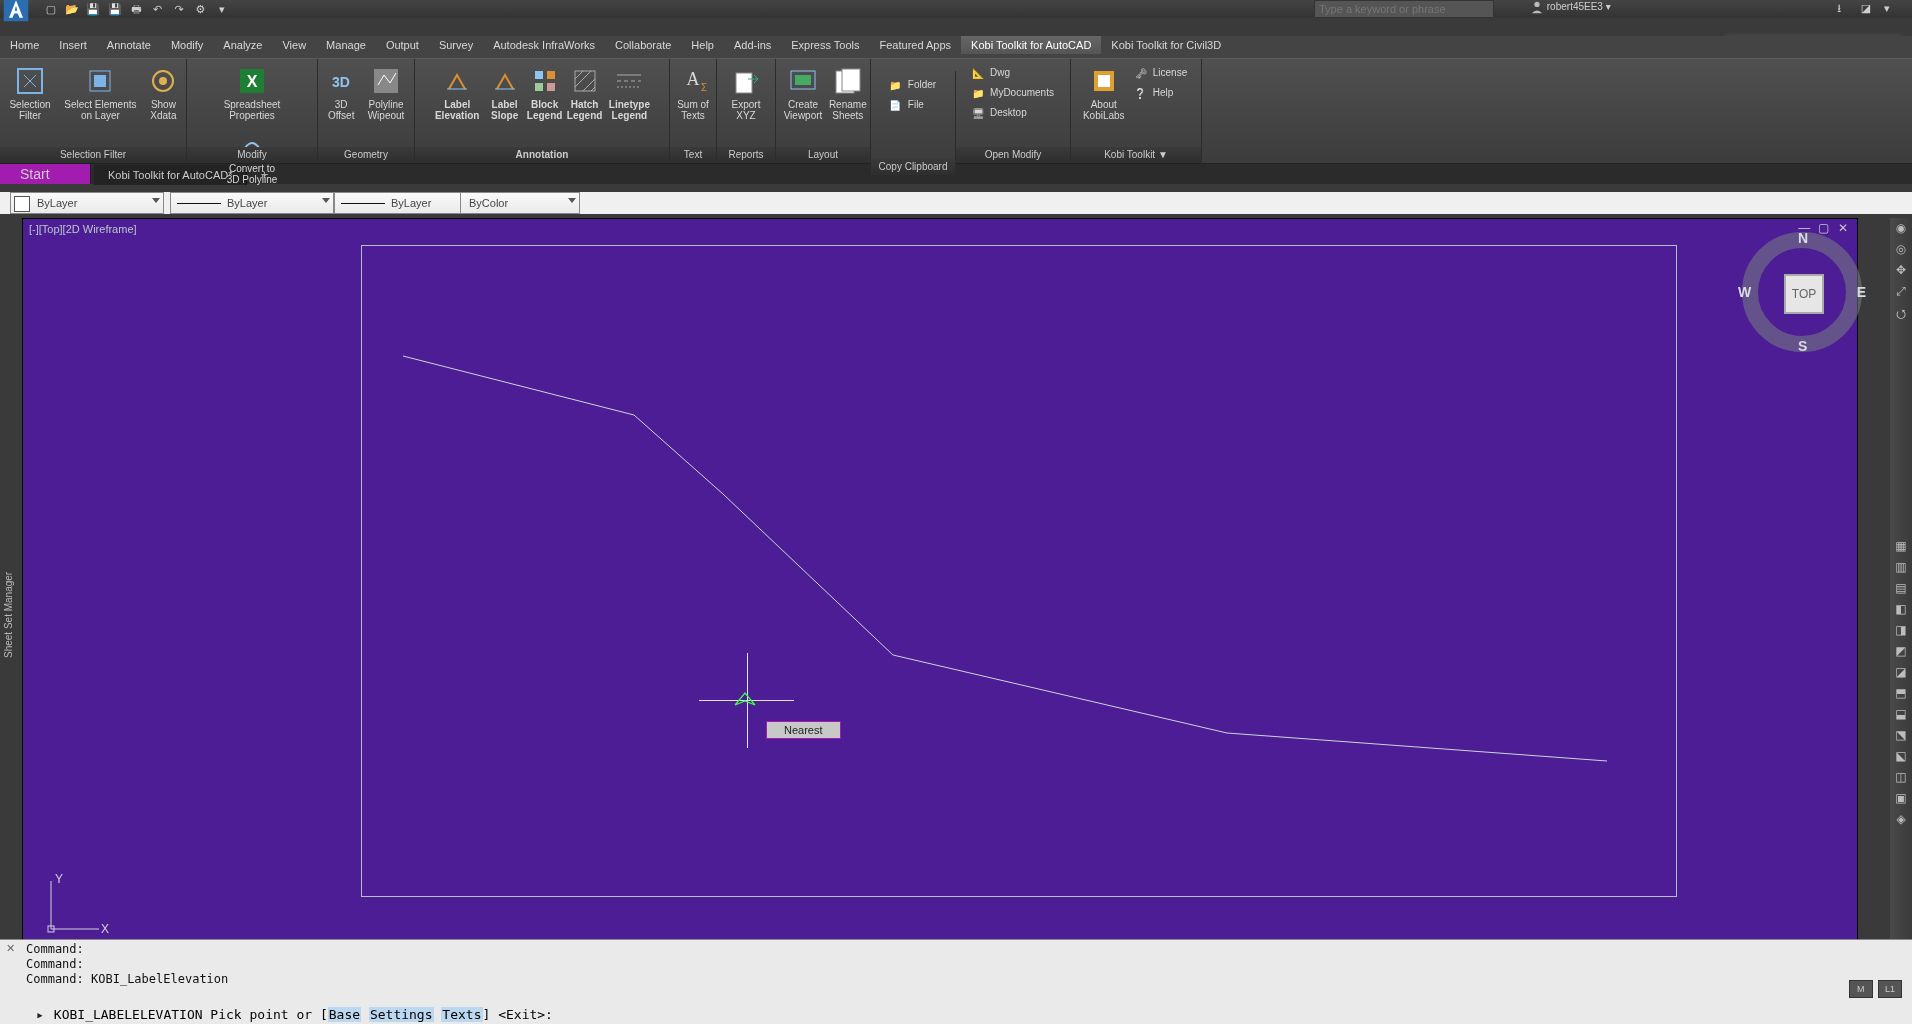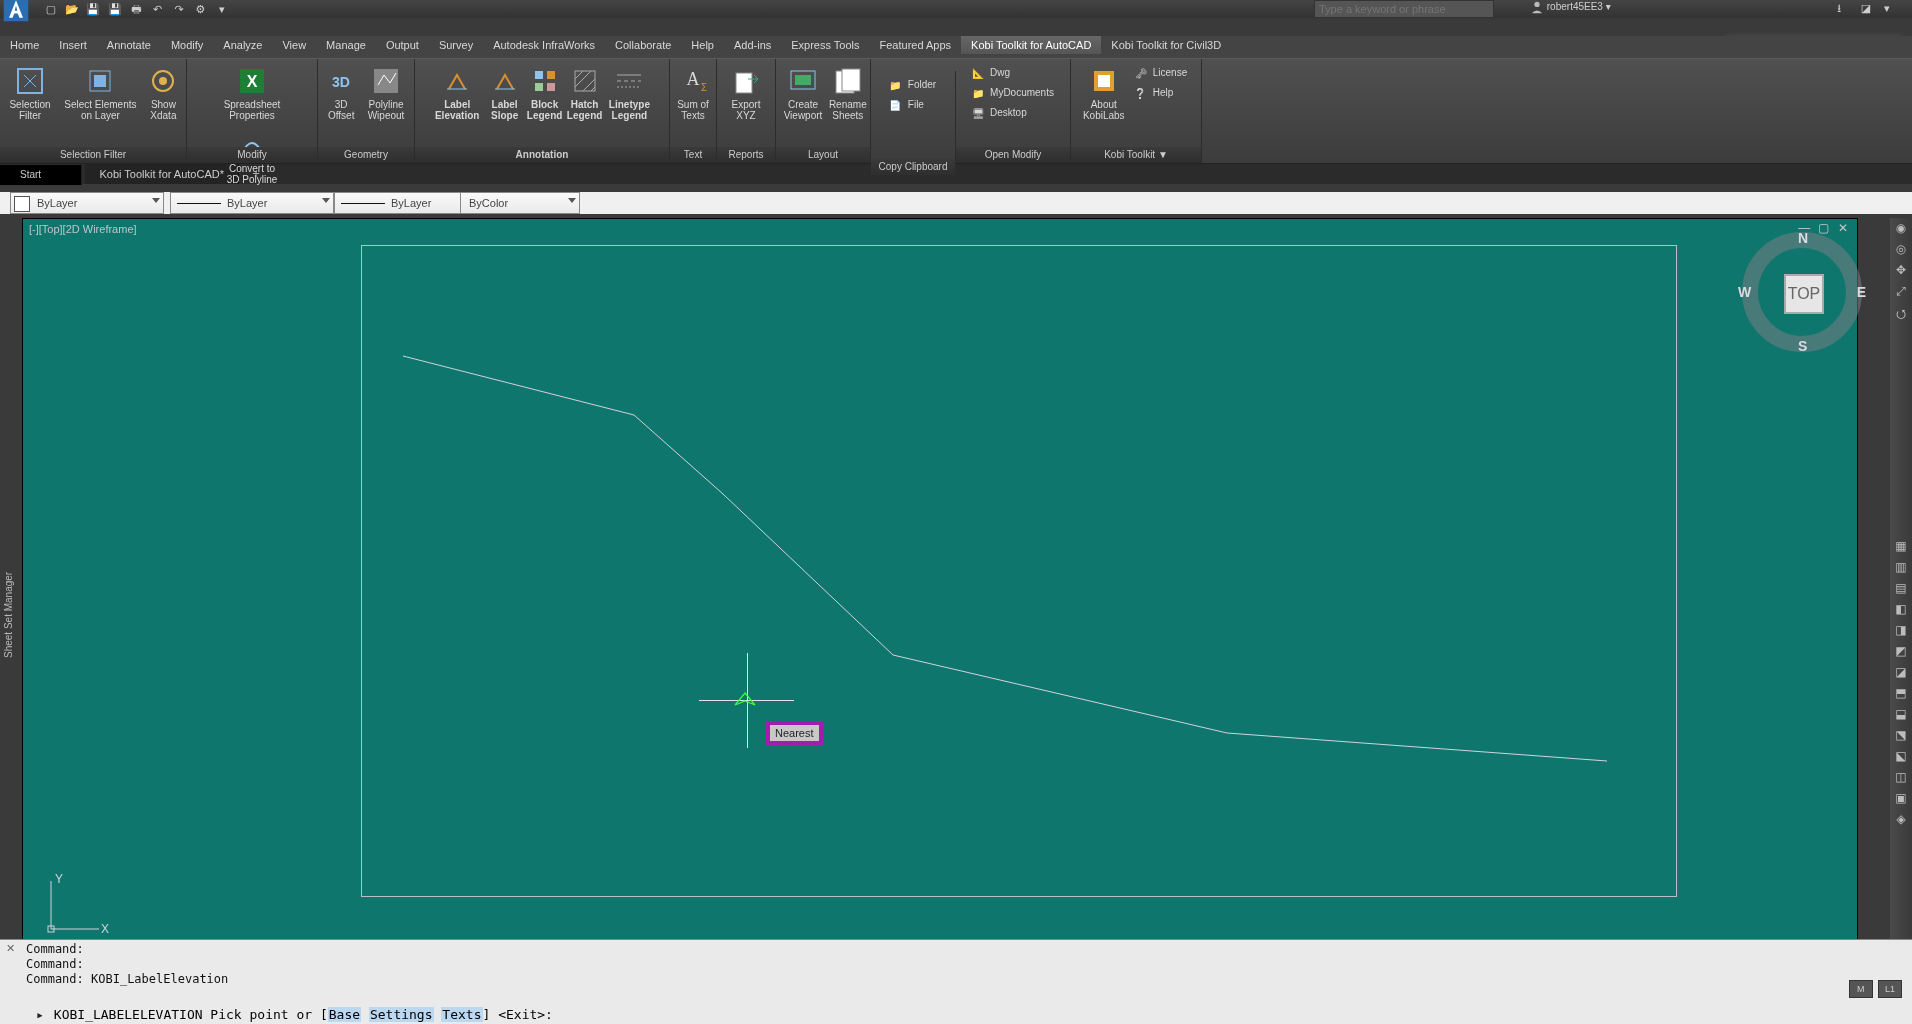--- a/index.html
+++ b/index.html
@@ -21,49 +21,49 @@
 
 #ribbon{position:absolute;left:0;top:58px;width:1912px;height:104px;background:linear-gradient(#505050,#3c3c3c);border-top:1px solid #5a5a5a;border-bottom:1px solid #222;z-index:40}
 .panel{float:left;height:104px;border-right:1px solid #2c2c2c;text-align:center;position:relative}
 .panel-label{position:absolute;left:0;bottom:0;width:100%;height:16px;background:linear-gradient(#3a3a3a,#2e2e2e);color:#ccc;font-size:10px;line-height:16px;text-align:center}
 .tool{display:inline-block;vertical-align:top;text-align:center;color:#d8d8d8;font-size:10px;line-height:11px;padding-top:4px;padding-bottom:2px;cursor:pointer}
 .tool .icon{display:block;width:32px;height:32px;margin:2px auto}
 .tool-sm{display:block;text-align:left;color:#d8d8d8;font-size:10px;line-height:16px;height:16px;padding:2px 6px;cursor:pointer;white-space:nowrap}
 .tool-sm .sm-icon{display:inline-block;width:14px;height:14px;vertical-align:middle;margin-right:4px}
 
 #doctabs{position:absolute;left:0;top:164px;width:1912px;height:20px;background:#2b2b2b;z-index:35}
-#doctabs .start{display:inline-block;height:20px;line-height:20px;padding:0 40px 0 20px;background:#000000;color:#ccc;font-size:10px;border-right:1px solid #1f1f1f}
+#doctabs .start{display:inline-block;height:20px;line-height:20px;padding:0 40px 0 20px;background:#a21caf;color:#ccc;font-size:14px;border-right:1px solid #1f1f1f}
 #doctabs .doc{display:inline-block;height:20px;line-height:20px;padding:0 14px;background:#232323;color:#ccc;font-size:11px;border-right:1px solid #111}
 #doctabs .plus{display:inline-block;height:20px;line-height:20px;padding:0 10px;color:#aaa;font-size:13px}
 
 #layerbar{position:absolute;left:0;top:192px;width:1912px;height:22px;background:#f0f0f0;z-index:34}
 .combo{position:absolute;top:0;height:20px;background:linear-gradient(#fafafa,#eaeaea);border:1px solid #888;font-size:11px;color:#444;line-height:20px;padding:0 16px 0 26px}
 .combo .swatch{position:absolute;left:3px;top:3px;width:14px;height:14px;border:1px solid #555;background:#fff}
 .combo .arrow{position:absolute;right:3px;top:5px;width:0;height:0;border-left:4px solid transparent;border-right:4px solid transparent;border-top:5px solid #555}
 .combo-lt{position:absolute;top:0;height:20px;background:linear-gradient(#fafafa,#eaeaea);border:1px solid #888;font-size:11px;color:#444;line-height:20px;padding:0 16px 0 56px}
 .combo-lt .ltprev{position:absolute;left:6px;top:10px;width:44px;height:0;border-top:1px solid #111}
 .combo-lt .arrow{position:absolute;right:3px;top:5px;width:0;height:0;border-left:4px solid transparent;border-right:4px solid transparent;border-top:5px solid #555}
 .combo-plain{position:absolute;top:0;height:20px;background:linear-gradient(#fafafa,#eaeaea);border:1px solid #888;font-size:11px;color:#444;line-height:20px;padding:0 16px 0 8px}
 .combo-plain .arrow{position:absolute;right:3px;top:5px;width:0;height:0;border-left:4px solid transparent;border-right:4px solid transparent;border-top:5px solid #555}
 
-#vp{position:absolute;left:22px;top:218px;width:1834px;height:724px;background:#0f766e;border:1px solid #000;z-index:10}
+#vp{position:absolute;left:22px;top:218px;width:1834px;height:724px;background:#4c1d95;border:1px solid #000;z-index:10}
 #vp-title{position:absolute;left:6px;top:4px;color:#bfc5cc;font-size:11px}
 #vp-ctrl{position:absolute;right:6px;top:2px;color:#c8c8c8;font-size:12px}
 #vp-ctrl span{display:inline-block;width:16px;text-align:center;cursor:pointer}
 #frame{position:absolute;left:338px;top:26px;width:1314px;height:650px;border:1px solid #b8bec4}
 #drawing{position:absolute;left:0;top:0;width:1856px;height:724px}
 #crosshair-v{position:absolute;left:724px;top:434px;width:1px;height:95px;background:#e0e4e8}
 #crosshair-h{position:absolute;left:676px;top:481px;width:95px;height:1px;background:#e0e4e8}
 #snap-glyph{position:absolute;left:710px;top:472px;width:24px;height:16px}
-#snap-tip{position:absolute;left:743px;top:502px;padding:0 5px;height:16px;line-height:16px;background:#c8c8c8;color:#222;font-size:11px;border:4px solid #a21caf}
+#snap-tip{position:absolute;left:743px;top:502px;padding:0 17px;height:16px;line-height:16px;background:#c8c8c8;color:#222;font-size:11px;border:1px solid #a21caf}
 #ucs{position:absolute;left:20px;bottom:6px}
 
 #navcube{position:absolute;right:50px;top:232px;width:120px;height:120px;z-index:20}
 #navcube .ring{position:absolute;left:0;top:0;width:120px;height:120px;border-radius:50%;border:16px solid rgba(120,125,132,.55);box-sizing:border-box}
-#navcube .face{position:absolute;left:42px;top:42px;width:36px;height:36px;background:#e6e6e6;border:2px solid #aaa;color:#666;font-size:16px;line-height:36px;text-align:center}
+#navcube .face{position:absolute;left:42px;top:42px;width:36px;height:36px;background:#e6e6e6;border:2px solid #aaa;color:#666;font-size:12px;line-height:36px;text-align:center}
 #navcube .comp{position:absolute;color:#d9dce0;font-weight:bold;font-size:14px}
 #navcube .n{left:56px;top:-2px}
 #navcube .s{left:56px;bottom:-2px}
 #navcube .w{left:-4px;top:52px}
 #navcube .e{right:-4px;top:52px}
 #wcs-btn{position:absolute;right:80px;top:368px;width:42px;height:14px;background:#cfcfcf;border-radius:7px;font-size:8px;color:#555;text-align:center;line-height:14px}
 
 #navbar{position:absolute;right:0;top:218px;width:22px;height:724px;background:linear-gradient(90deg,#4a4a4a,#3a3a3a);z-index:20}
 #navbar .nb{width:18px;height:18px;margin:3px auto;color:#bdbdbd;font-size:12px;text-align:center;cursor:pointer}
 

